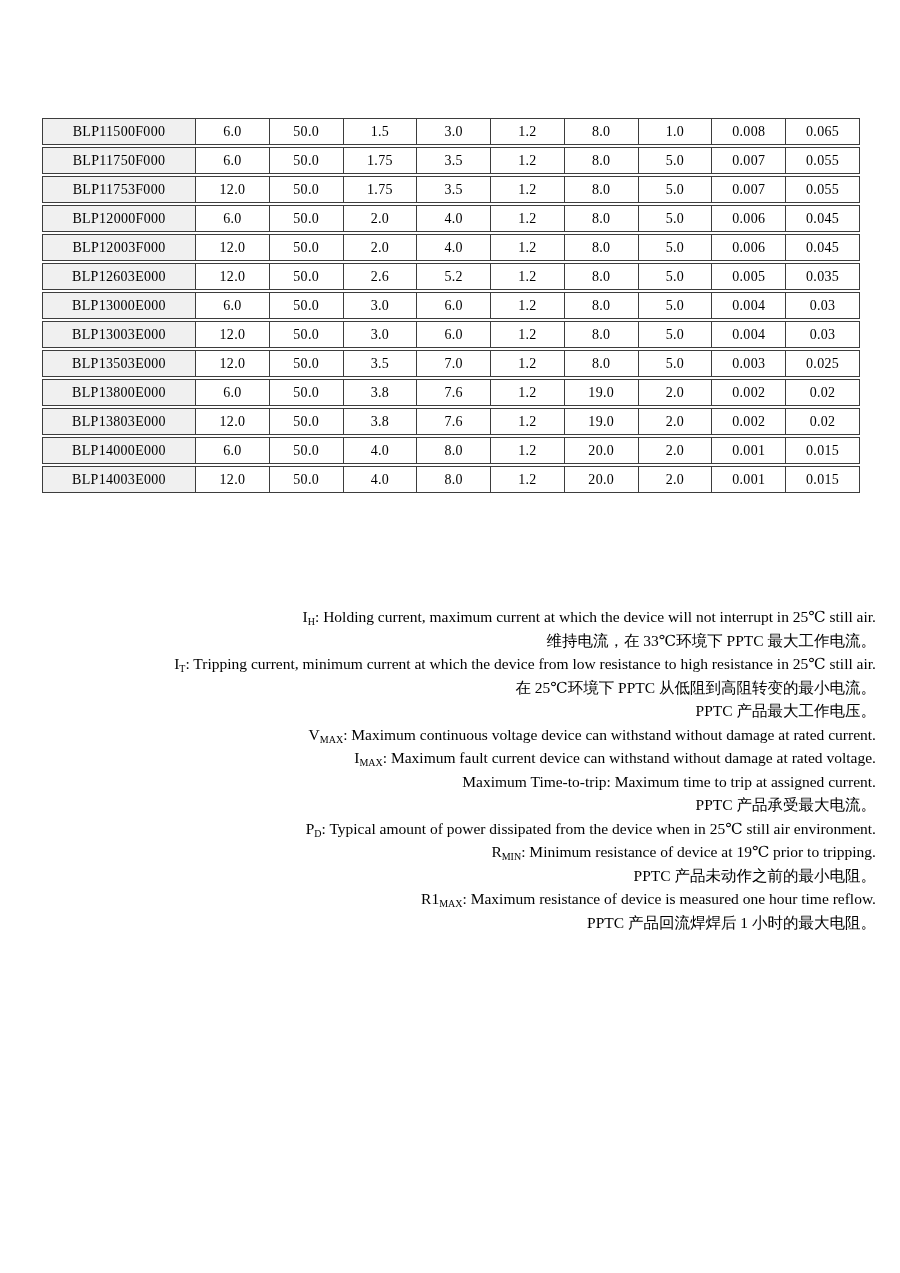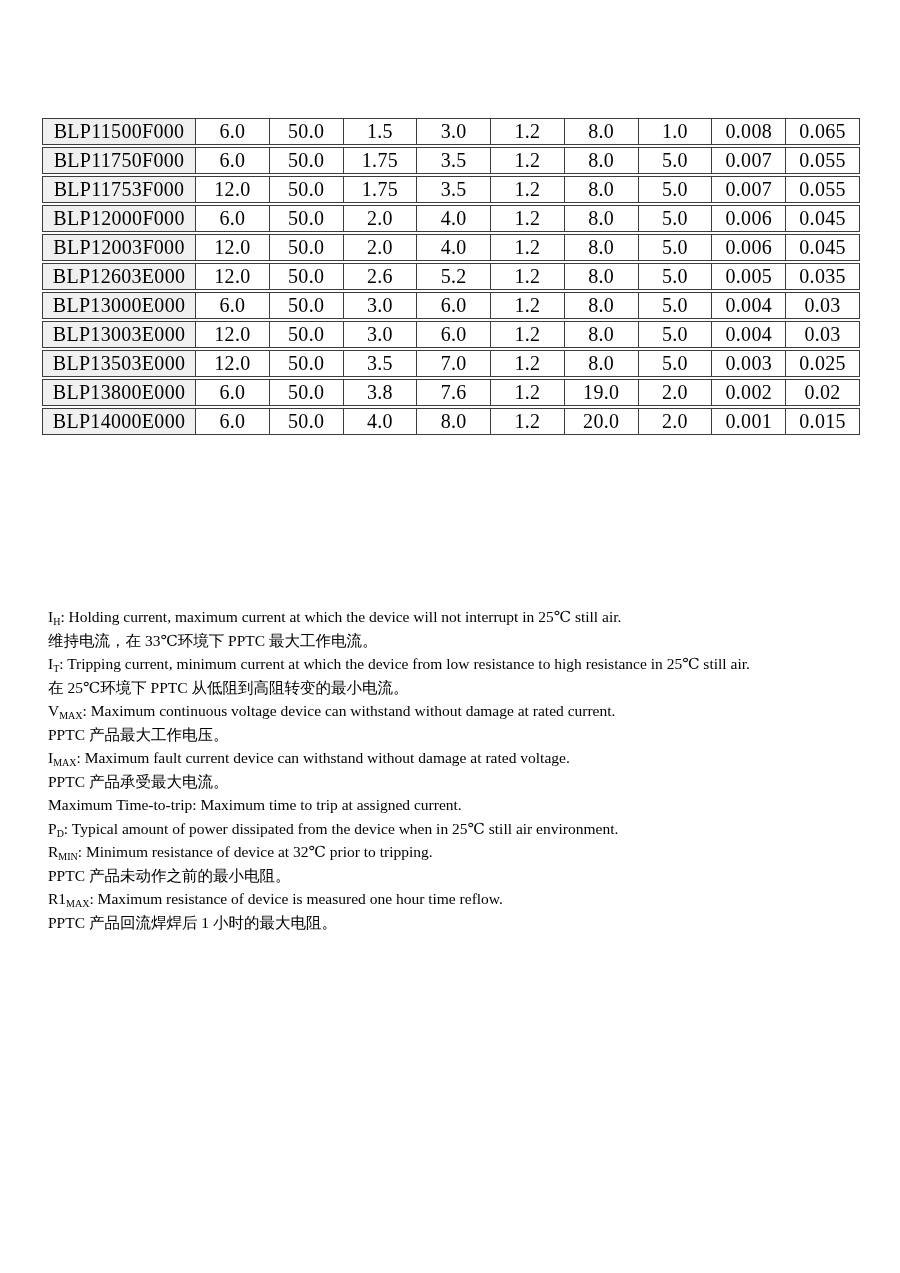--- a/index.html
+++ b/index.html
@@ -24,43 +24,44 @@
     background: var(--page-bg);
   }
   table.spec-table {
     position: absolute;
     left: 42px;
     top: 116px;
     width: 818px;
     table-layout: fixed;
     border-collapse: separate;
     border-spacing: 0 2px;
-    font-size: 20px;
+    font-size: 14px;
   }
   col.col-part { width: 154px; }
   table.spec-table td {
     height: 27px;
     text-align: center;
     vertical-align: middle;
     border-top: 1px solid var(--border-color);
     border-bottom: 1px solid var(--border-color);
     border-right: 1px solid var(--border-color);
     white-space: nowrap;
     letter-spacing: 0.3px;
   }
   table.spec-table td:first-child {
     border-left: 1px solid var(--border-color);
     background: var(--part-bg);
   }
   .notes {
     position: absolute;
-    left: 48px;
+    left: 64px;
     top: 605px;
     width: 812px;
     font-size: 15.5px;
+    text-align: right;
   }
   .note-line {
     line-height: 23.5px;
     white-space: nowrap;
   }
   .note-line sub {
     font-size: 10px;
     line-height: 0;
     vertical-align: -3px;
   }
@@ -190,44 +191,68 @@
           <td>50.0</td>
           <td>3.8</td>
           <td>7.6</td>
           <td>1.2</td>
           <td>19.0</td>
           <td>2.0</td>
           <td>0.002</td>
           <td>0.02</td>
         </tr>
         <tr>
+          <td>BLP13803E000</td>
+          <td>12.0</td>
+          <td>50.0</td>
+          <td>3.8</td>
+          <td>7.6</td>
+          <td>1.2</td>
+          <td>19.0</td>
+          <td>2.0</td>
+          <td>0.002</td>
+          <td>0.02</td>
+        </tr>
+        <tr>
           <td>BLP14000E000</td>
           <td>6.0</td>
+          <td>50.0</td>
+          <td>4.0</td>
+          <td>8.0</td>
+          <td>1.2</td>
+          <td>20.0</td>
+          <td>2.0</td>
+          <td>0.001</td>
+          <td>0.015</td>
+        </tr>
+        <tr>
+          <td>BLP14003E000</td>
+          <td>12.0</td>
           <td>50.0</td>
           <td>4.0</td>
           <td>8.0</td>
           <td>1.2</td>
           <td>20.0</td>
           <td>2.0</td>
           <td>0.001</td>
           <td>0.015</td>
         </tr>
       </tbody>
   </table>
 
   <div class="notes" id="notes">
       <p class="note-line"><span>I</span><sub>H</sub><span>: Holding current, maximum current at which the device will not interrupt in 25℃ still air.</span></p>
       <p class="note-line"><span>维持电流，在 33℃环境下 PPTC 最大工作电流。</span></p>
       <p class="note-line"><span>I</span><sub>T</sub><span>: Tripping current, minimum current at which the device from low resistance to high resistance in 25℃ still air.</span></p>
       <p class="note-line"><span>在 25℃环境下 PPTC 从低阻到高阻转变的最小电流。</span></p>
+      <p class="note-line"><span>PPTC 产品最大工作电压。</span></p>
       <p class="note-line"><span>V</span><sub>MAX</sub><span>: Maximum continuous voltage device can withstand without damage at rated current.</span></p>
-      <p class="note-line"><span>PPTC 产品最大工作电压。</span></p>
       <p class="note-line"><span>I</span><sub>MAX</sub><span>: Maximum fault current device can withstand without damage at rated voltage.</span></p>
+      <p class="note-line"><span>Maximum Time-to-trip: Maximum time to trip at assigned current.</span></p>
       <p class="note-line"><span>PPTC 产品承受最大电流。</span></p>
-      <p class="note-line"><span>Maximum Time-to-trip: Maximum time to trip at assigned current.</span></p>
       <p class="note-line"><span>P</span><sub>D</sub><span>: Typical amount of power dissipated from the device when in 25℃ still air environment.</span></p>
-      <p class="note-line"><span>R</span><sub>MIN</sub><span>: Minimum resistance of device at 32℃ prior to tripping.</span></p>
+      <p class="note-line"><span>R</span><sub>MIN</sub><span>: Minimum resistance of device at 19℃ prior to tripping.</span></p>
       <p class="note-line"><span>PPTC 产品未动作之前的最小电阻。</span></p>
       <p class="note-line"><span>R1</span><sub>MAX</sub><span>: Maximum resistance of device is measured one hour time reflow.</span></p>
       <p class="note-line"><span>PPTC 产品回流焊焊后 1 小时的最大电阻。</span></p>
     </div>
 
 </div>
 
 </body></html>

